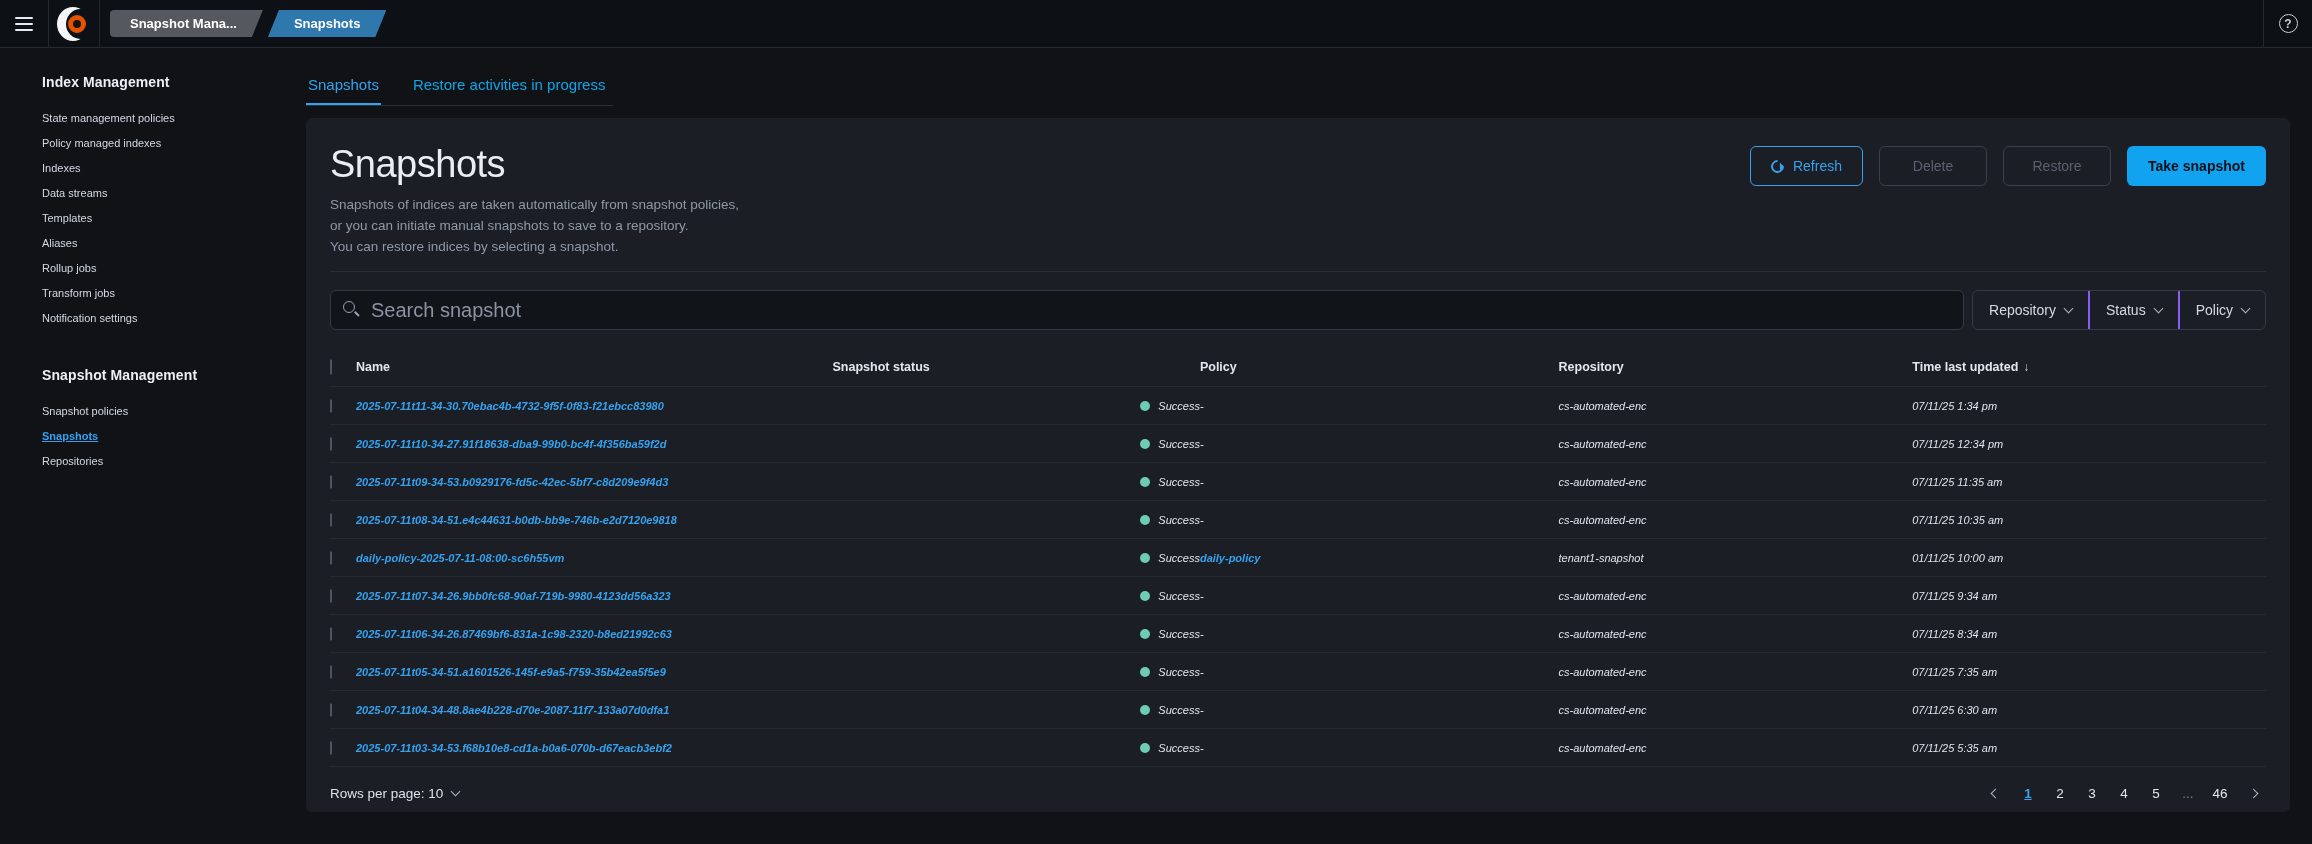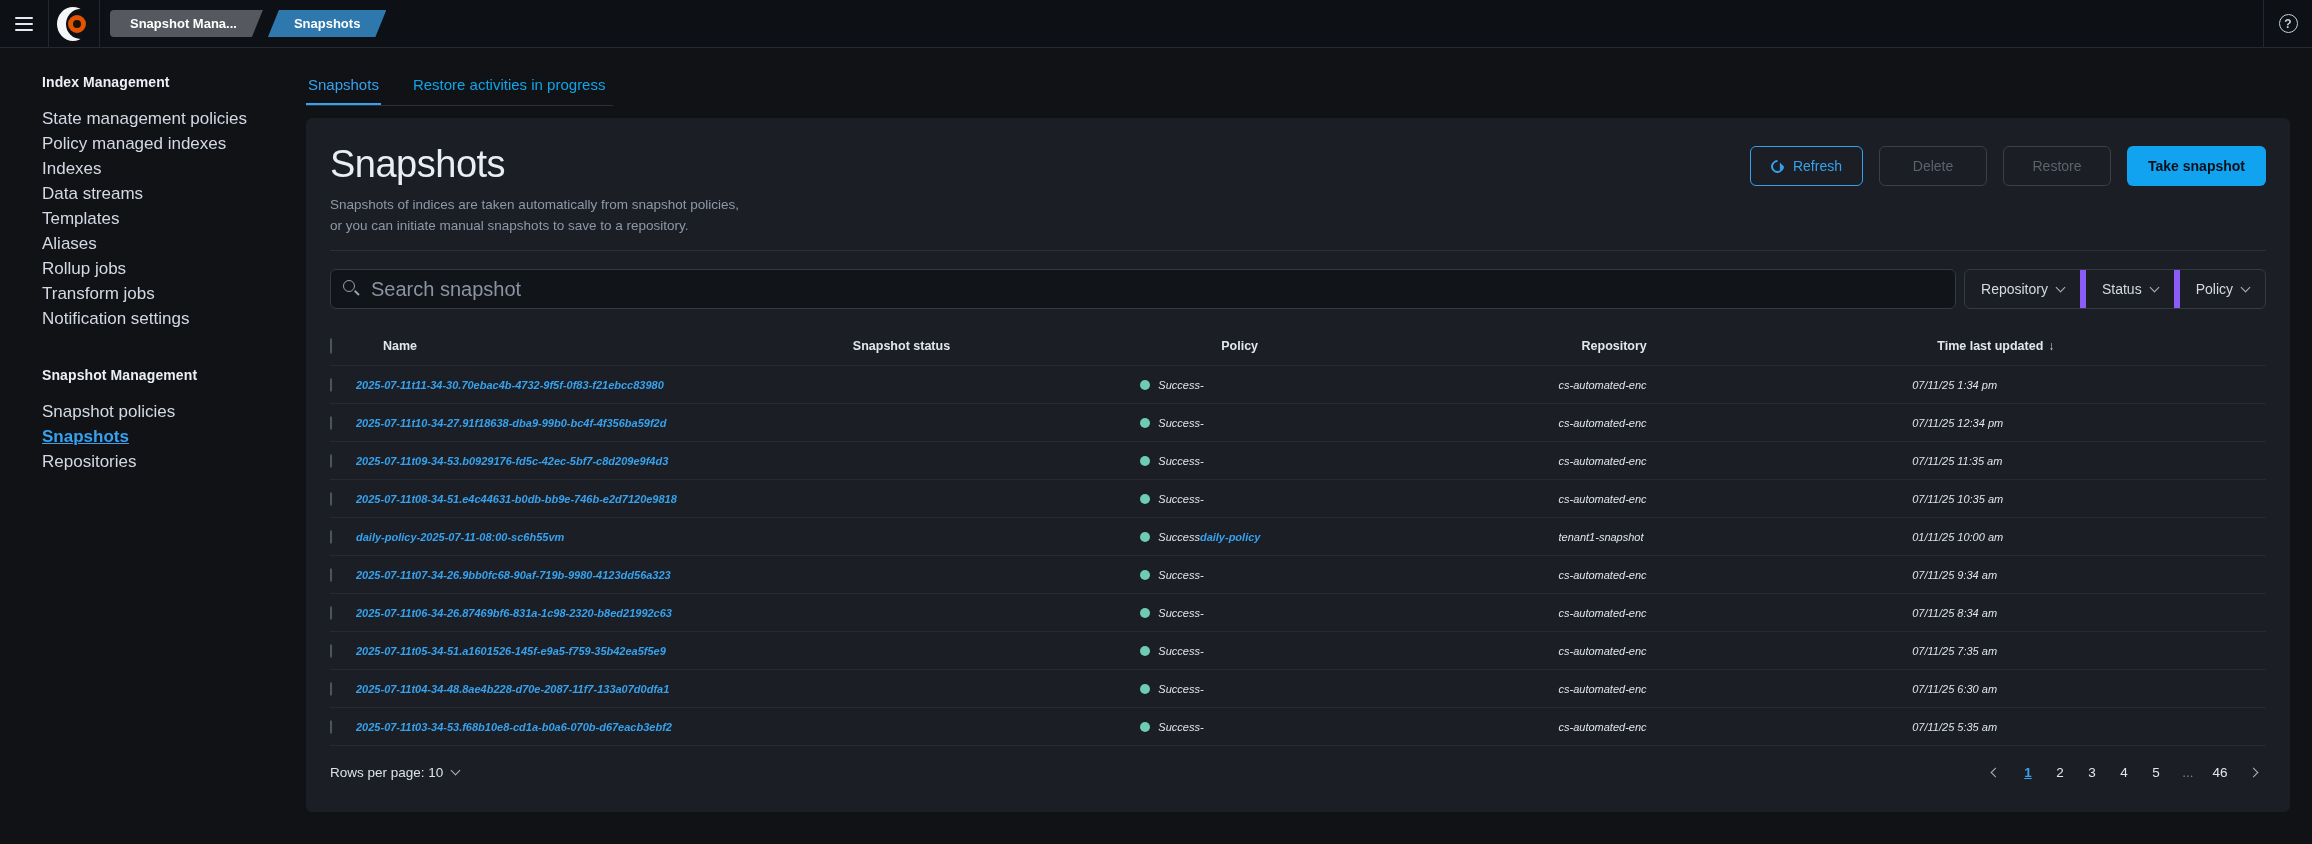--- a/index.html
+++ b/index.html
@@ -31,21 +31,21 @@
   .crumb.current { background:var(--breadcrumb_active_bg,#2e78ad); clip-path:polygon(11px 0,100% 0,calc(100% - 11px) 100%,0 100%); padding:0 26px; }
   .tb-right { margin-left:auto; display:flex; align-items:center; height:48px; }
   .help-btn { width:48px; height:48px; display:flex; align-items:center; justify-content:center; cursor:pointer; }
   .help-circle { width:19px; height:19px; border:1.5px solid #c9cfd9; border-radius:50%; display:flex; align-items:center; justify-content:center; font-size:12px; color:#c9cfd9; font-weight:700; }
 
   
   .shell { display:flex; height:796px;padding-left:26px; }
   .sidebar { width:256px; flex:0 0 256px; padding:26px 8px 0 16px; }
   .side-section + .side-section { margin-top:36px; }
   .side-title { font-size:14px; font-weight:700; color:#eceff5; margin-bottom:16px; letter-spacing:.1px; }
-  .side-item { font-size:17px; color:#d3d9e3; line-height:25px; cursor:pointer; white-space:nowrap; }
+  .side-item { font-size:11px; color:#d3d9e3; line-height:25px; cursor:pointer; white-space:nowrap; }
   .side-item.active { color:var(--accent,#36a2ef); text-decoration:underline; font-weight:700; }
 
   .main { flex:1; padding:24px 22px 0 24px; }
   .tabs { display:flex; gap:30px; width:fit-content; border-bottom:1px solid #2b2f39; padding-right:6px; }
   .tab { font-size:15px; padding:4px 2px 10px; color:#0ea5e9; cursor:pointer; border-bottom:2px solid transparent; }
   .tab.active { color:var(--accent,#36a2ef); border-bottom-color:var(--accent,#36a2ef); }
 
   
   .panel { margin-top:12px; background:var(--panel_bg,#1b1e24); border-radius:6px; padding:24px 24px 6px; height:694px; }
   .panel-head { display:flex; justify-content:space-between; align-items:flex-start; padding-bottom:14px; border-bottom:1px solid #2b2f38; }
@@ -61,29 +61,29 @@
 
   
   .controls { display:flex; margin-top:18px; gap:8px; }
   .search-box { flex:1; position:relative; }
   .search-input { width:100%; height:40px; background:#111419; border:1px solid #343a44; border-radius:6px; color:#dfe5ef; font-size:20px; padding:0 14px 0 40px; font-family:inherit; }
   .search-input::placeholder { color:#8b93a2; }
   .search-ic { position:absolute; left:13px; top:11px; width:12px; height:12px; border:1.6px solid #98a0ae; border-radius:50%; }
   .search-ic::after { content:""; position:absolute; left:10px; top:11px; width:6px; height:1.6px; background:#98a0ae; transform:rotate(45deg); }
   .filter-group { display:flex; border:1px solid #343a44; border-radius:6px; overflow:hidden; }
   .filter-btn { height:38px; display:flex; align-items:center; gap:9px; padding:0 16px; font-size:14px; color:#d4dae4; cursor:pointer; background:transparent; }
-  .filter-btn + .filter-btn { border-left:6px solid #8b5cf6;justify-content:center; }
+  .filter-btn + .filter-btn { border-left:2px solid #8b5cf6;justify-content:center; }
   .chev { width:7px; height:7px; border-right:1.6px solid currentColor; border-bottom:1.6px solid currentColor; transform:rotate(45deg); margin-top:-3px; color:#aeb5c2; }
   .chev.left  { transform:rotate(135deg); margin:0; }
   .chev.right { transform:rotate(-45deg); margin:0; }
 
   
   .table { margin-top:18px; }
   .trow { display:grid; grid-template-columns:26px 4.89fr 3.77fr 3.68fr 3.63fr 3.63fr; align-items:center; }
-  .thead { height:38px; font-size:12.5px; font-weight:700; color:#e2e7ef;gap:27px; }
+  .thead { height:38px; font-size:12.5px; font-weight:700; color:#e2e7ef; }
   .drow { height:38px; border-top:1px solid #262a33; font-size:11px;font-style:italic; }
   .table-end { border-top:1px solid #262a33; }
   .cb { width:16px; height:16px; border:1px solid #4c5361; border-radius:4px; background:#0e1117; cursor:pointer; }
   .name-link { color:var(--accent,#36a2ef); font-weight:700; cursor:pointer; white-space:nowrap; overflow:hidden; text-overflow:ellipsis; padding-right:14px; }
   .status-cell { display:flex; align-items:center; gap:8px; color:#e1e6ee;justify-content:flex-end; }
   .dot { width:10px; height:10px; border-radius:50%; background:var(--success,#6dccb1); }
   .policy-cell { color:#dfe4ed; }
   .policy-cell.link { color:var(--accent,#36a2ef); font-weight:700; cursor:pointer; }
   .repo-cell, .time-cell { color:#dfe4ed; }
   .sort-ic { font-size:12px; color:#c7cdd8; margin-left:5px; }
@@ -175,20 +175,21 @@
     <section class="panel">
       <div class="panel-head">
         <div>
           <h1 class="page-title">Snapshots</h1>
           <div class="page-desc">
 
               <div>Snapshots of indices are taken automatically from snapshot policies,</div>
 
               <div>or you can initiate manual snapshots to save to a repository.</div>
 
+              <div>You can restore indices by selecting a snapshot.</div>
 
           </div>
         </div>
         <div class="actions">
           <button class="btn outline-primary">
             <span class="refresh-ic"></span>
             <span>Refresh</span>
           </button>
           <button class="btn disabled">Delete</button>
           <button class="btn disabled">Restore</button>

